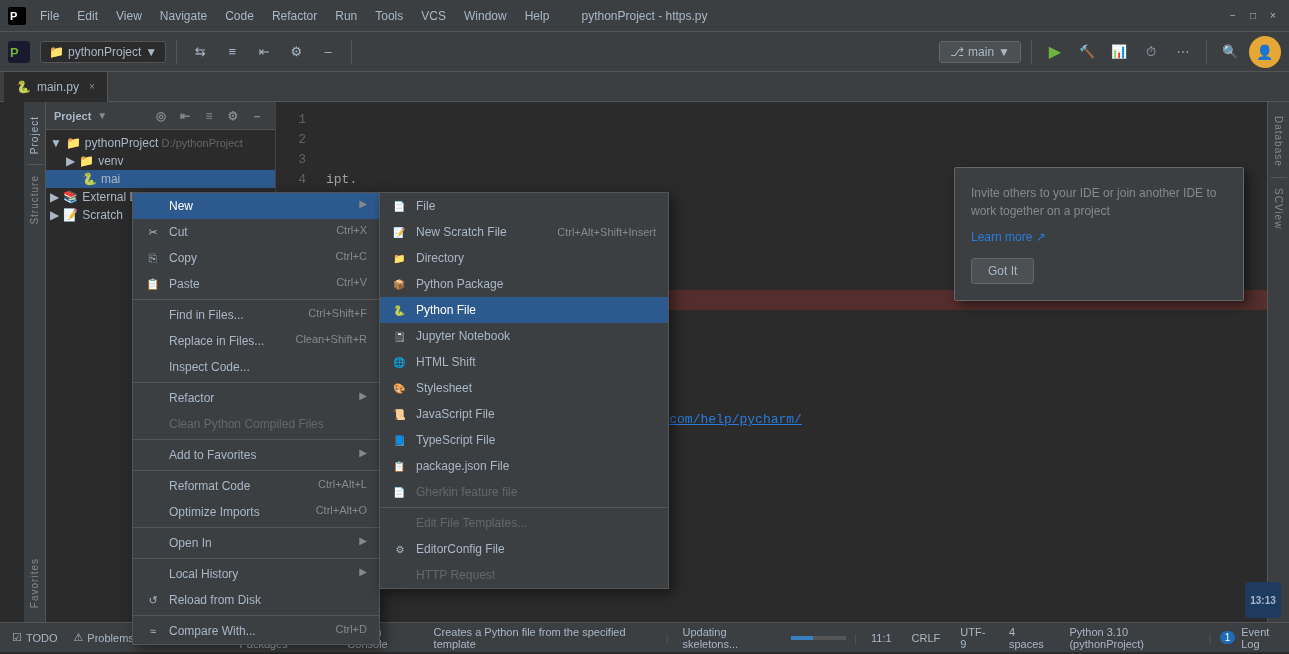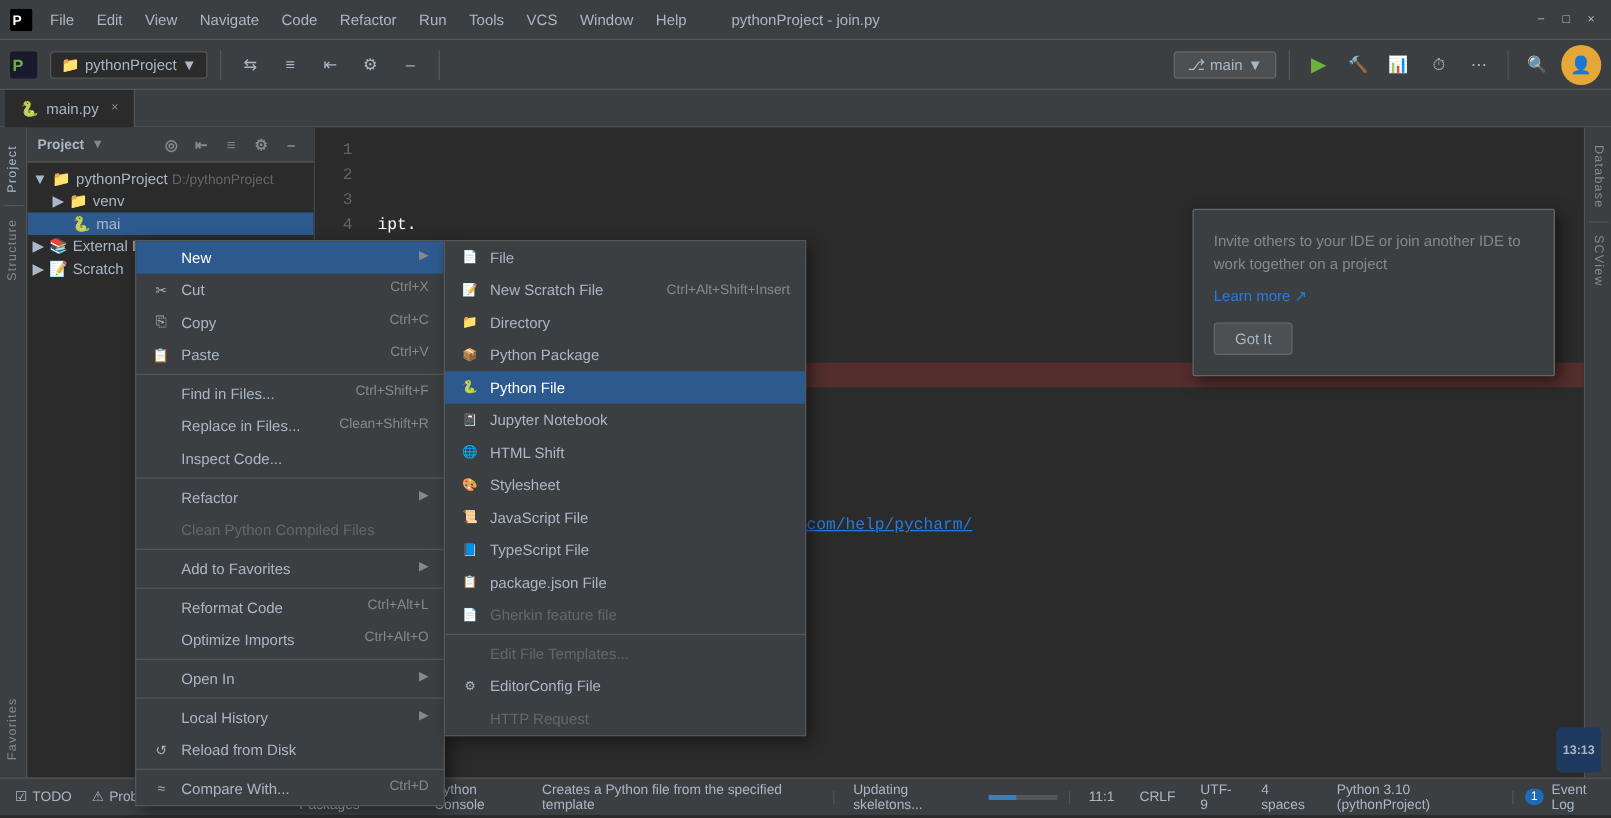--- a/index.html
+++ b/index.html
@@ -127,20 +127,21 @@
       color: #a9b7c6;
       font-size: 12px;
       cursor: pointer;
     }
     .tab-close { color: #888; font-size: 10px; margin-left: 4px; }
 
     
     .content-area {
       display: flex;
       height: calc(654px - 32px - 40px - 30px - 30px);
+      margin-left: 24px;
     }
 
     
     .project-panel {
       width: 230px;
       background: #2b2b2b;
       border-right: 1px solid #444;
       display: flex;
       flex-direction: column;
     }
@@ -344,21 +345,21 @@
     <span class="menu-item">View</span>
     <span class="menu-item">Navigate</span>
     <span class="menu-item">Code</span>
     <span class="menu-item">Refactor</span>
     <span class="menu-item">Run</span>
     <span class="menu-item">Tools</span>
     <span class="menu-item">VCS</span>
     <span class="menu-item">Window</span>
     <span class="menu-item">Help</span>
   </div>
-  <div class="title-bar-title">pythonProject - join.py</div>
+  <div class="title-bar-title">pythonProject - https.py</div>
   <div class="title-bar-controls">
     <div class="title-ctrl">−</div>
     <div class="title-ctrl">□</div>
     <div class="title-ctrl">×</div>
   </div>
 </div>
 
 <div class="main-toolbar">
   <div style="width:22px;height:22px;margin-right:4px;">
     <svg width="22" height="22" viewBox="0 0 22 22">
@@ -472,21 +473,21 @@
       <div style="display:flex;">
         <span style="width:40px;text-align:right;padding-right:10px;color:#606366;user-select:none;">2</span>
         <span style="padding:0 10px;color:#a9b7c6;"></span>
       </div>
       <div style="display:flex;">
         <span style="width:40px;text-align:right;padding-right:10px;color:#606366;user-select:none;">3</span>
         <span style="padding:0 10px;color:#a9b7c6;"></span>
       </div>
       <div style="display:flex;">
         <span style="width:40px;text-align:right;padding-right:10px;color:#606366;user-select:none;">4</span>
-        <span style="padding:0 10px;color:#ffffff;">ipt.</span>
+        <span style="padding:0 10px;color:#a3a3a3;">ipt.</span>
       </div>
       <div style="display:flex;">
         <span style="width:40px;text-align:right;padding-right:10px;color:#606366;user-select:none;">5</span>
         <span style="padding:0 10px;color:#a9b7c6;"></span>
       </div>
       <div style="display:flex;">
         <span style="width:40px;text-align:right;padding-right:10px;color:#606366;user-select:none;">6</span>
         <span style="padding:0 10px;color:#a9b7c6;">it or replace it with your code.</span>
       </div>
       <div style="display:flex;">

